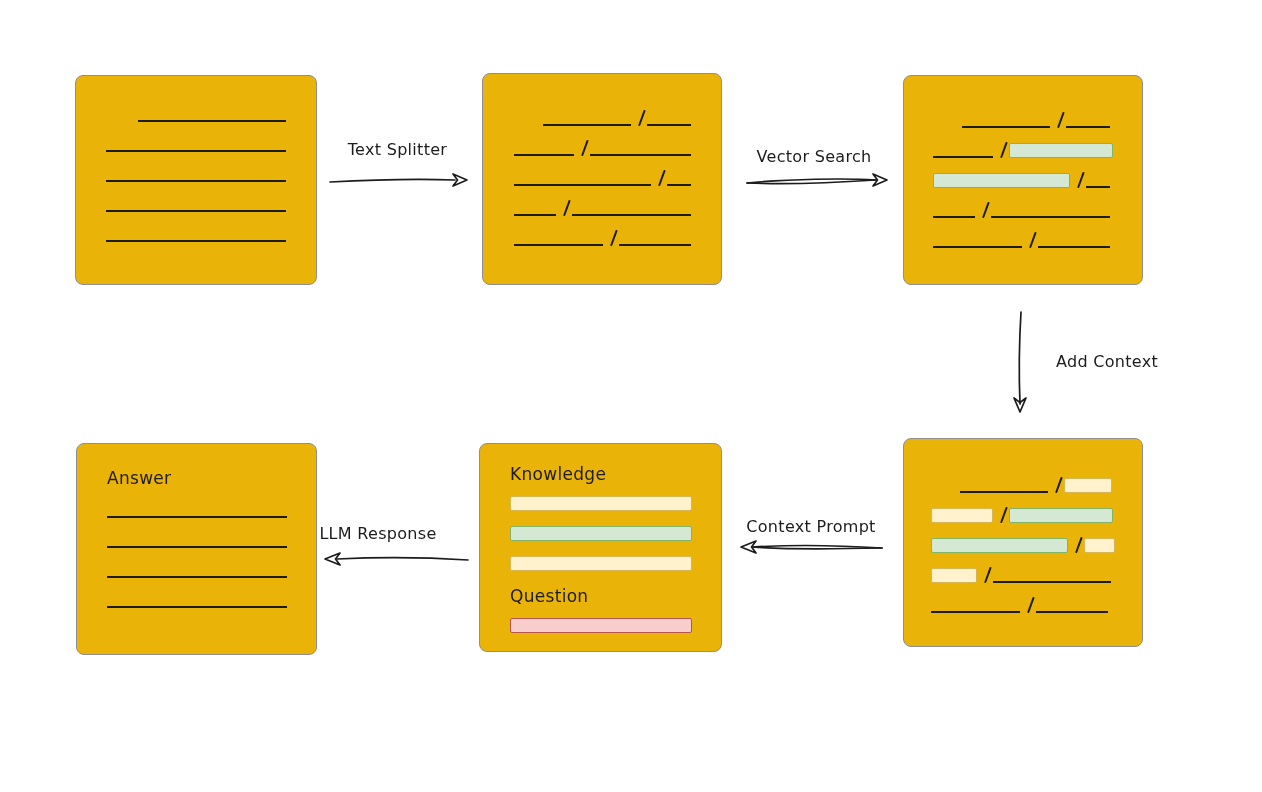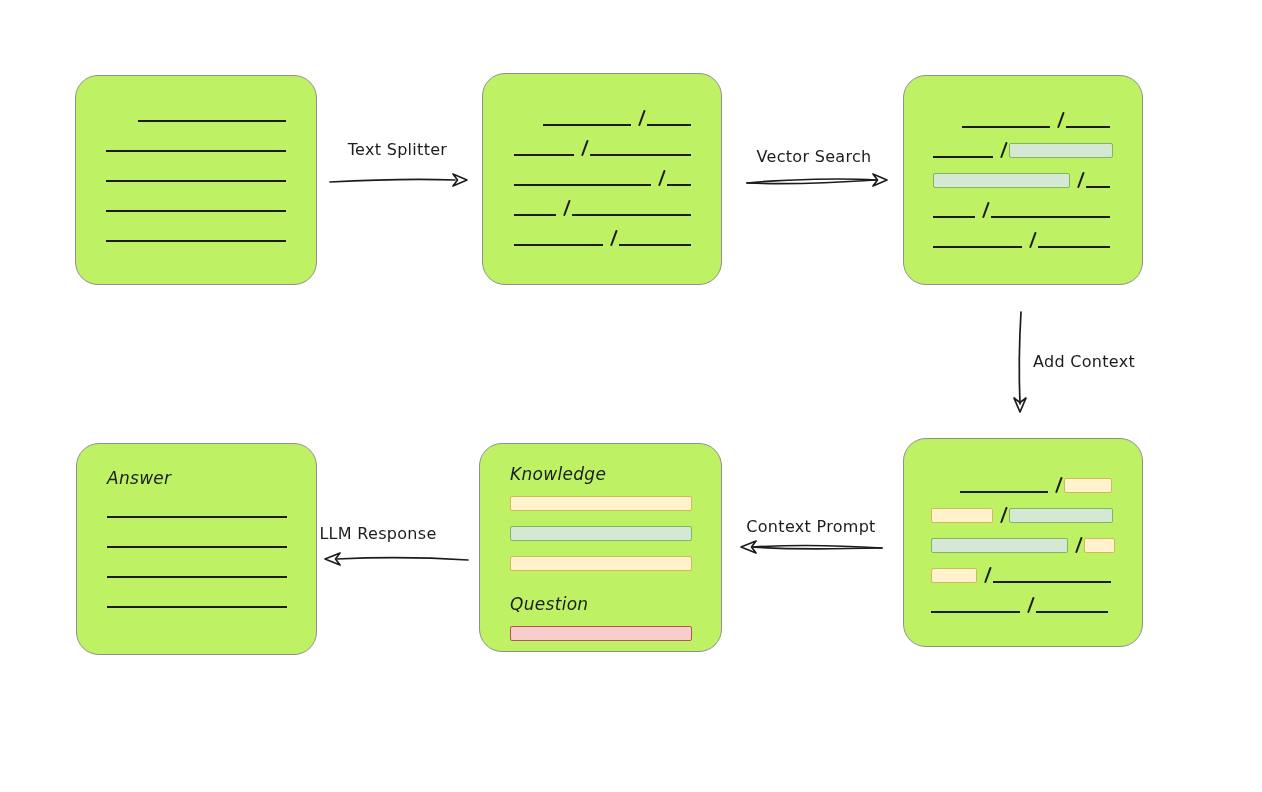--- a/index.html
+++ b/index.html
@@ -3,22 +3,22 @@
 <meta charset="utf-8">
 <title>Langchain + ChatGLM Diagram</title>
 <style>
   html, body { margin:0; padding:0; background:#ffffff; }
   .canvas {
     position:relative; width:1262px; height:792px; overflow:hidden;
     background:#ffffff; color:var(--ink,#1c1c1c);
     font-family:"DejaVu Sans", "Liberation Sans", sans-serif;
   }
   .node {
-    position:absolute; box-sizing:border-box; background:#bef264;
-    border:1.6px solid var(--box-stroke,#8f8f8f); border-radius:23px;font-style:italic;
+    position:absolute; box-sizing:border-box; background:#eab308;
+    border:1.6px solid var(--box-stroke,#8f8f8f); border-radius:8px;
   }
   #box-document        { left:75px;  top:75px;  width:242px; height:210px; padding:16px 30px 0 30px; }
   #box-chunks          { left:482px; top:73px;  width:240px; height:212px; padding:22px 0 0 31px; }
   #box-chunks-matched  { left:903px; top:75px;  width:240px; height:210px; padding:22px 0 0 29px; }
   #box-chunks-context  { left:903px; top:438px; width:240px; height:209px; padding:24px 0 0 27px; }
   #box-prompt          { left:479px; top:443px; width:243px; height:209px; padding:20px 0 0 30px; }
   #box-answer          { left:76px;  top:443px; width:241px; height:212px; padding:24px 0 0 30px; }
 
   .seg-row { height:30px; display:flex; align-items:flex-end; }
   .seg-line { border-bottom:2px solid var(--ink,#1c1c1c); height:0; }
@@ -26,21 +26,21 @@
     width:2.2px; height:17px; background:var(--ink,#1c1c1c);
     transform:rotate(20deg); transform-origin:bottom center;
     margin:0 7px; border-radius:1px;
   }
   .seg-chip { height:15px; box-sizing:border-box; border:1.6px solid; border-radius:2px; }
   .chip-green  { background:var(--green-fill,#d5e8d4);  border-color:var(--green-stroke,#82b366); }
   .chip-yellow { background:var(--yellow-fill,#fff2cc); border-color:var(--yellow-stroke,#d6b656); }
   .chip-red    { background:var(--red-fill,#f8cecc);    border-color:var(--red-stroke,#b85450); }
 
   .box-title { font-size:17px; height:20px; line-height:20px; letter-spacing:0.3px; }
-  #box-prompt .title-question { margin-top:22px; height:22px; line-height:22px; }
+  #box-prompt .title-question { margin-top:14px; height:22px; line-height:22px; }
   #box-prompt .bar-zone .seg-row:first-child { height:27px; }
   #box-prompt .question-zone .seg-row { height:26px; }
 
   .arrow-label {
     position:absolute; font-size:16px; line-height:19px;
     letter-spacing:0.3px; text-align:center; white-space:nowrap;
   }
   .arrow-svg { position:absolute; overflow:visible; }
   .arrow-svg path {
     stroke:var(--ink,#1c1c1c); stroke-width:1.7; fill:none;
@@ -192,21 +192,21 @@
           <div class="seg-line" style="width: 180px;"></div>
         </div>
         <div class="seg-row">
           <div class="seg-line" style="width: 180px;"></div>
         </div>
       </div>
   </div>
 
   <div class="arrow-label" style="left:330px; top:140px; width:135px;">Text Splitter</div>
   <div class="arrow-label" style="left:745px; top:147px; width:138px;">Vector Search</div>
-  <div class="arrow-label" style="left:1033px; top:352px; width:120px; text-align:left;">Add Context</div>
+  <div class="arrow-label" style="left:1056px; top:352px; width:120px; text-align:left;">Add Context</div>
   <div class="arrow-label" style="left:736px; top:517px; width:150px;">Context Prompt</div>
   <div class="arrow-label" style="left:312px; top:524px; width:132px;">LLM Response</div>
 
   <svg class="arrow-svg" style="left:328px; top:170px;" width="142" height="22" aria-hidden="true">
     <path d="M2 12 C 40 10, 95 9, 127 10"></path>
     <path d="M125 4 L139 10 L125 16 L129.5 10 Z"></path>
   </svg>
 
   <svg class="arrow-svg" style="left:744px; top:168px;" width="148" height="24" aria-hidden="true">
     <path d="M3 15 C 45 11, 100 10, 132 12"></path>

